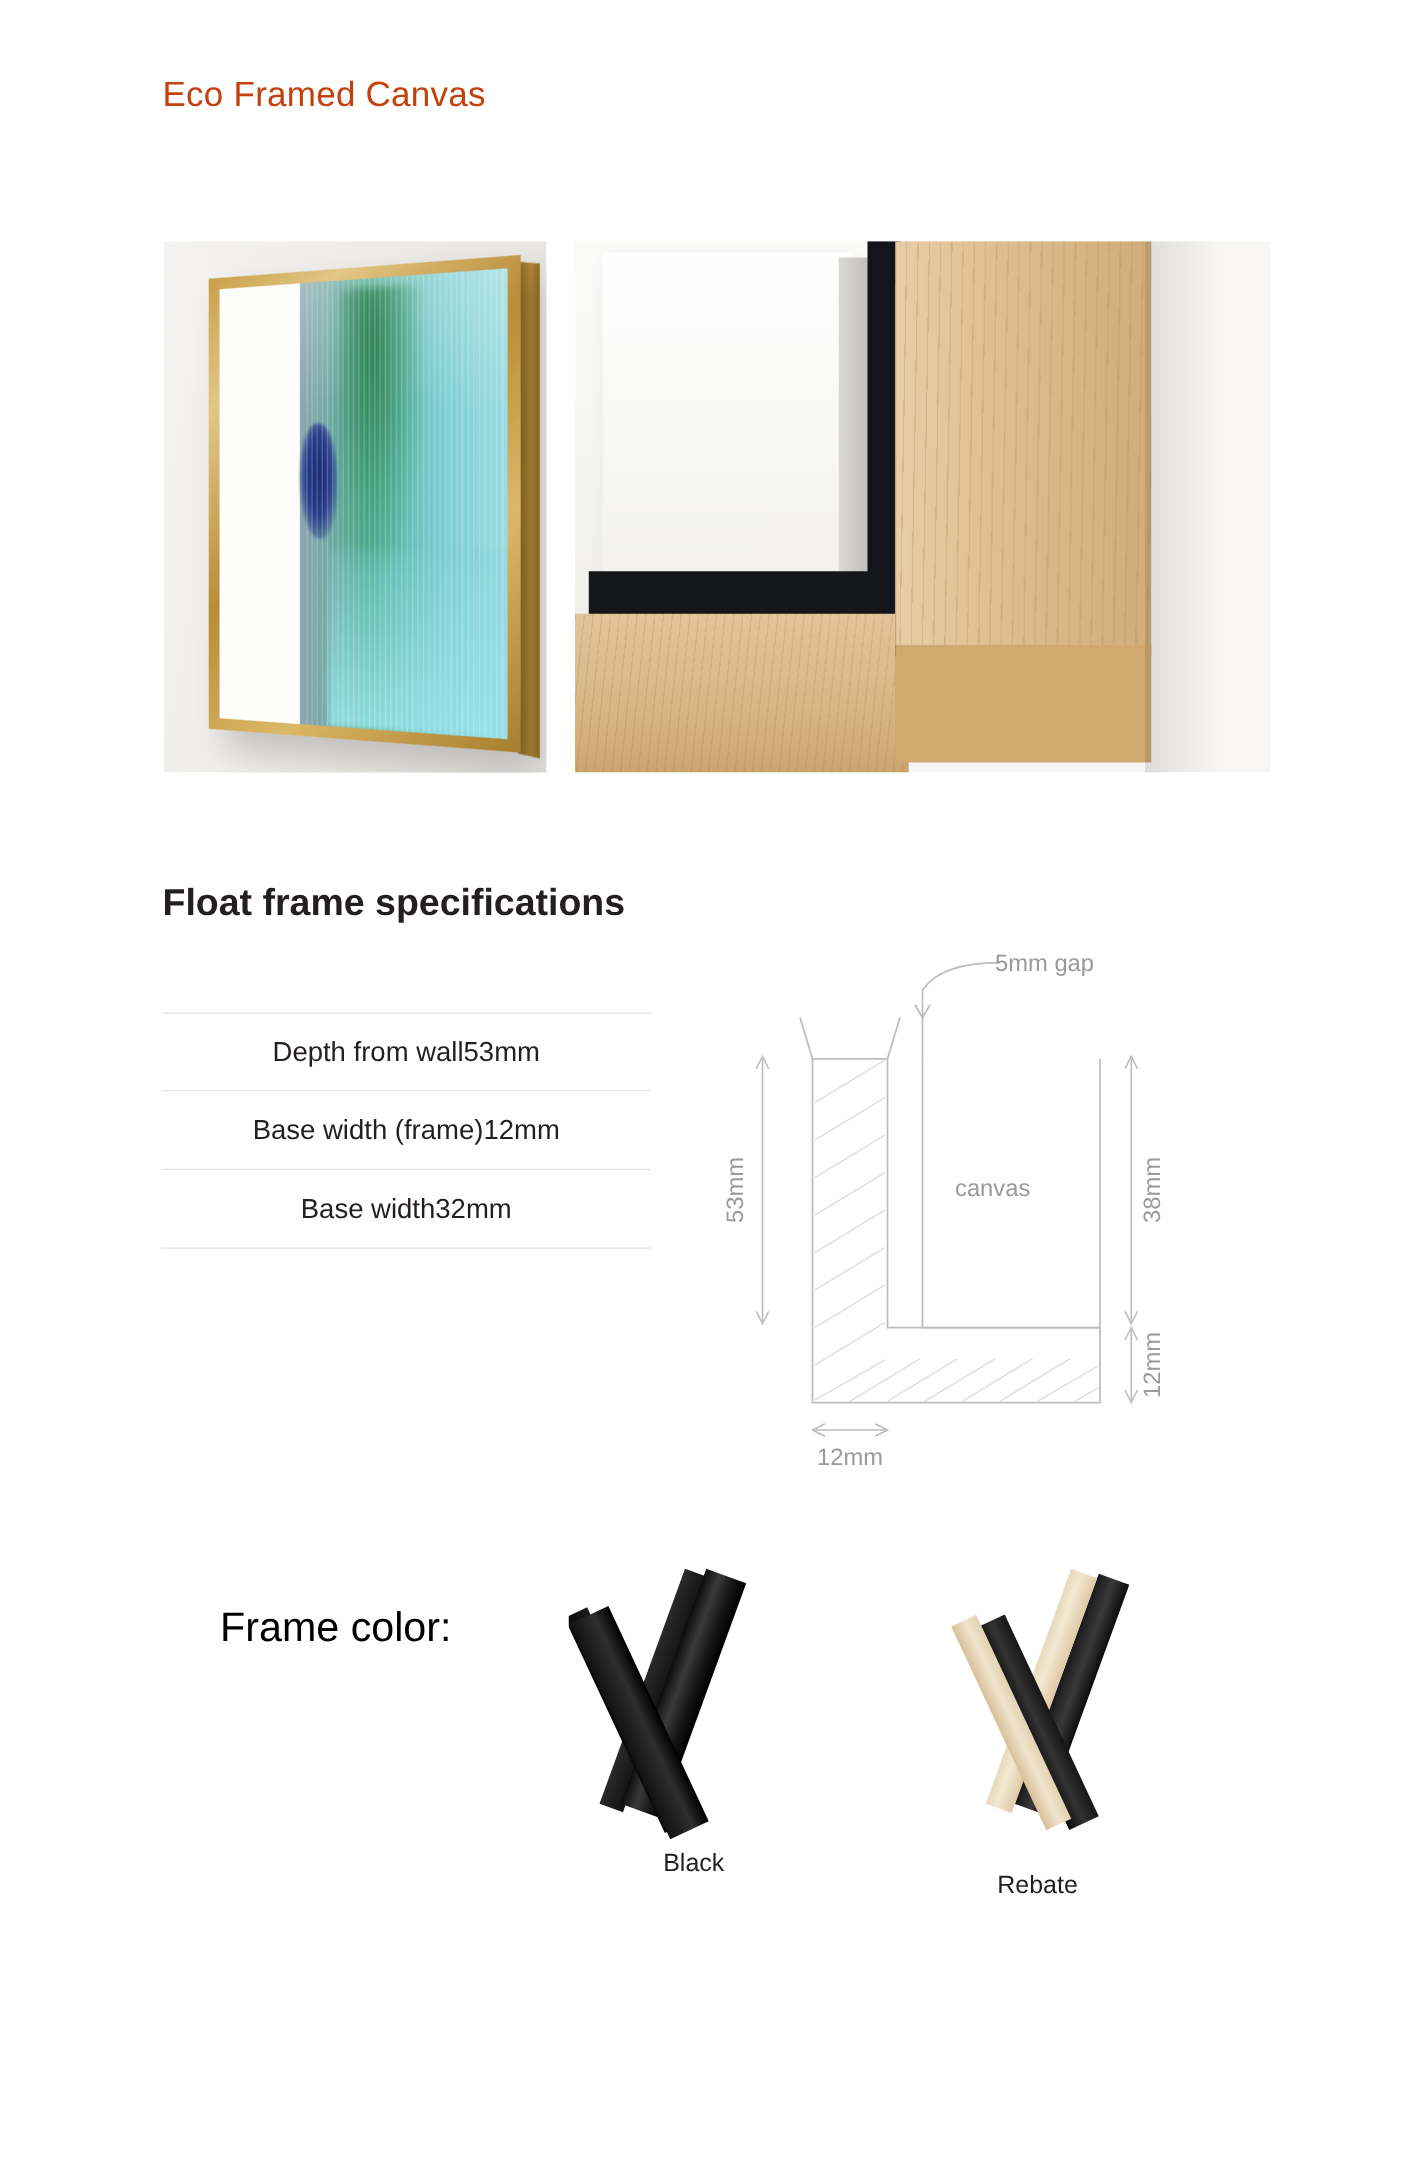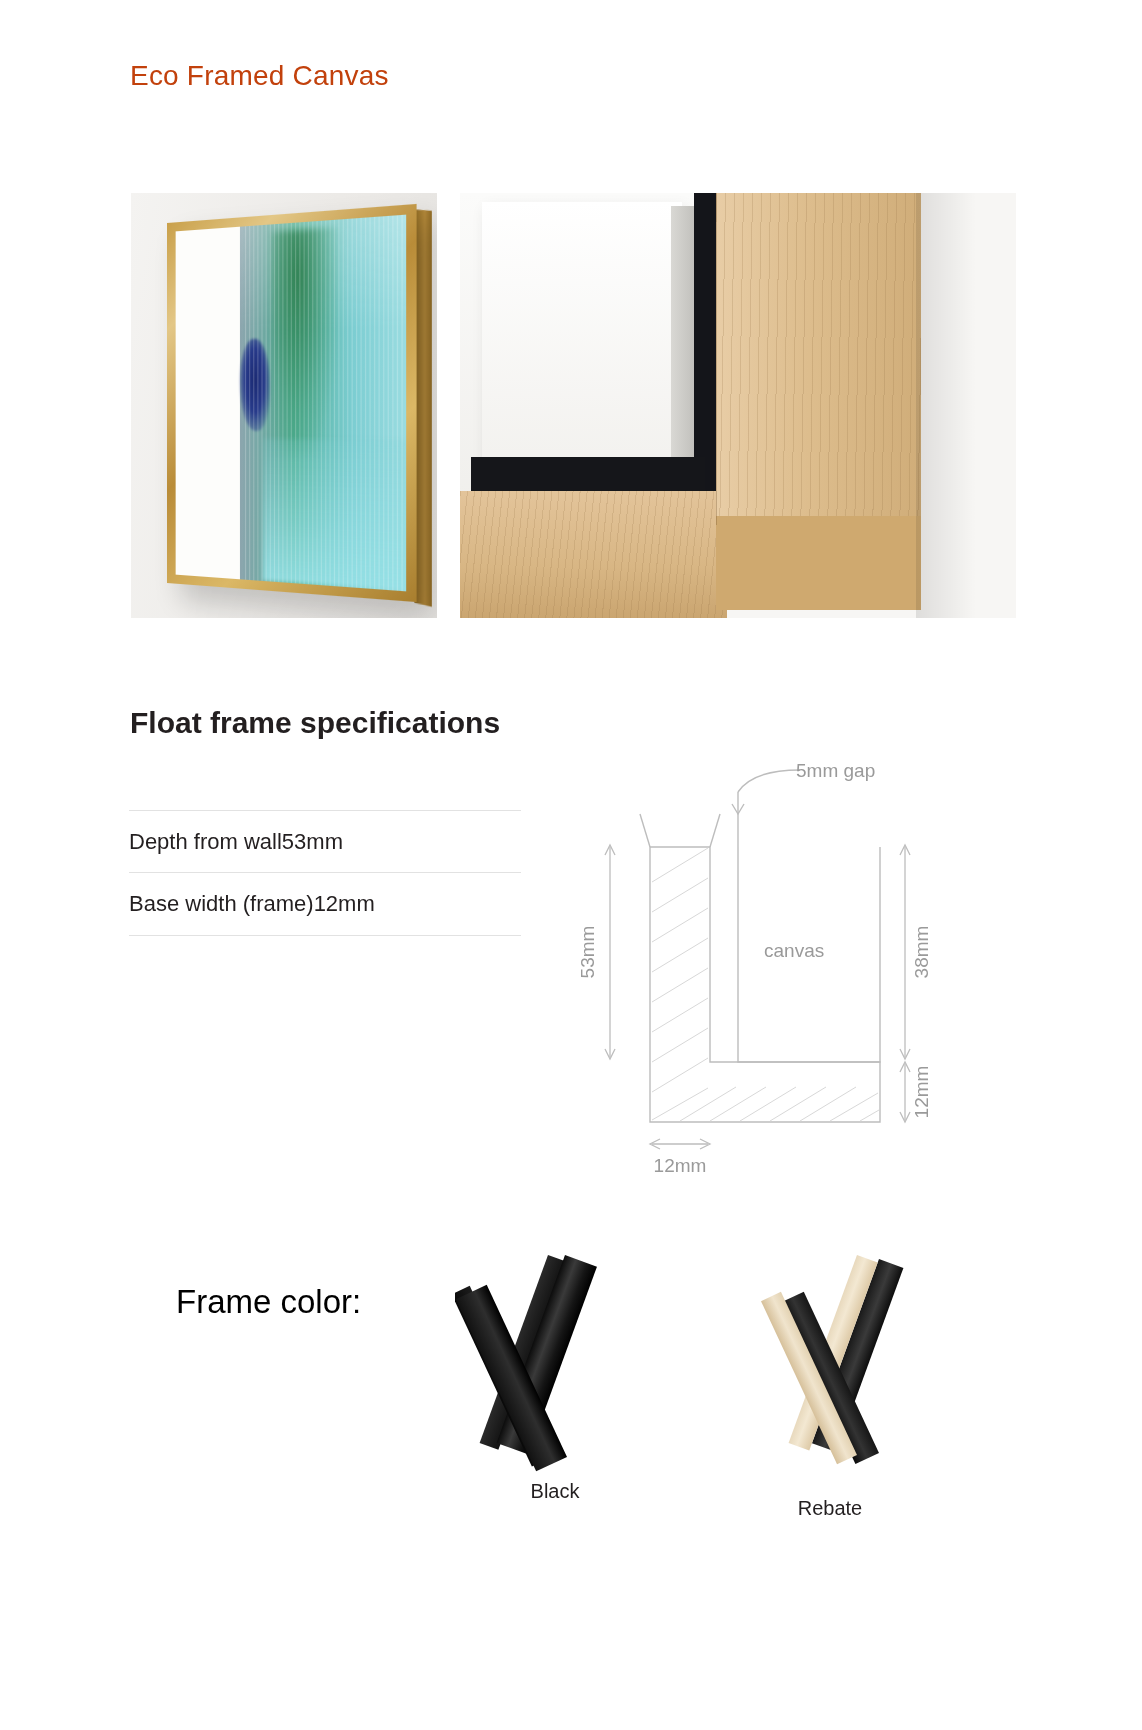--- a/index.html
+++ b/index.html
@@ -180,21 +180,21 @@
 
   
   .specs-table {
     position: absolute;
     left: 129px;
     top: 810px;
     width: 392px;
   }
   .spec-row {
     display: flex;
-    justify-content: flex-start;
+    justify-content: center;
     align-items: center;
     height: 63px;
     border-bottom: 1px solid #e2e2e2;
     font-size: 22px;
     color: #231f20;
   }
   .spec-row:first-child { border-top: 1px solid #e2e2e2; }
   .spec-label { font-weight: 400; }
   .spec-value { font-weight: 400; }
 
@@ -342,20 +342,24 @@
     <span class="spec-label">Depth from wall</span>
     <span class="spec-value">53mm</span>
   </div>
 
   <div class="spec-row">
     <span class="spec-label">Base width (frame)</span>
     <span class="spec-value">12mm</span>
   </div>
 
 
+  <div class="spec-row">
+    <span class="spec-label">Base width</span>
+    <span class="spec-value">32mm</span>
+  </div>
 
 
 </div>
 
 <div class="diagram">
   <svg width="470" height="440" viewBox="0 0 470 440" xmlns="http://www.w3.org/2000/svg">
     <g fill="none" stroke="#bdbdbd" stroke-width="1.4">
 
       <path d="M90 95 L90 370 L320 370 L320 310 L150 310 L150 95 Z"></path>
 

